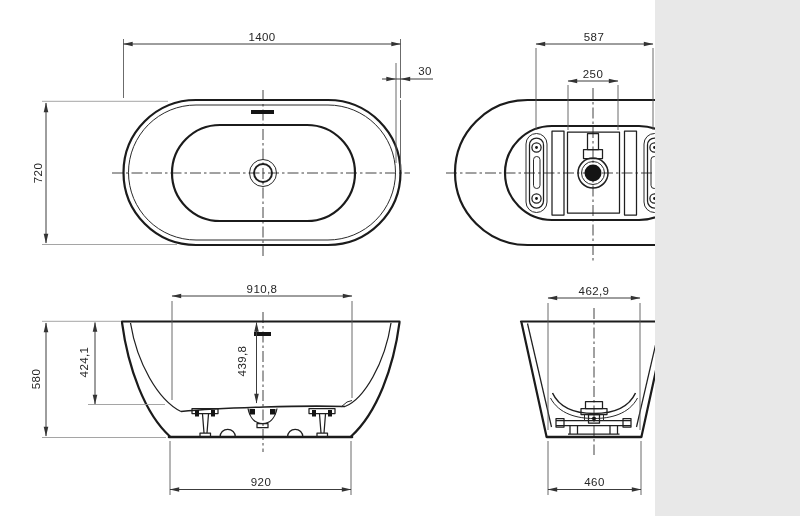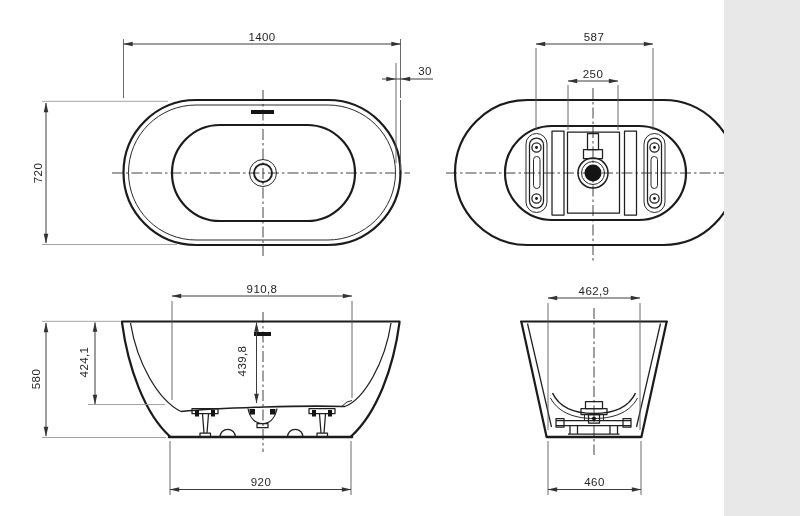--- a/index.html
+++ b/index.html
@@ -1,16 +1,16 @@
 <!DOCTYPE html>
 <html><head>
 <meta charset="utf-8">
 <style>
   html,body{margin:0;padding:0;background:#e8e8e8;}
-  .sheet{position:relative;width:724px;height:516px;background:#ffffff;overflow:hidden;}
+  .sheet{position:relative;width:655px;height:516px;background:#ffffff;overflow:hidden;}
   svg{display:block;}
   .ol2{fill:none;stroke:#1b1b1b;stroke-width:2.2;stroke-linejoin:round;stroke-linecap:round;}
   .ol3{fill:none;stroke:#1b1b1b;stroke-width:2.6;stroke-linecap:round;}
   .ol1{fill:none;stroke:#1f1f1f;stroke-width:1.25;stroke-linejoin:round;}
   .olt{fill:none;stroke:#2a2a2a;stroke-width:1;}
   .dim{fill:none;stroke:#3c3c3c;stroke-width:1;}
   .ext{fill:none;stroke:#5a5a5a;stroke-width:0.9;}
   .extl{fill:none;stroke:#9b9b9b;stroke-width:0.9;}
   .cl{fill:none;stroke:#2e2e2e;stroke-width:0.9;stroke-dasharray:11 3 2.5 3;}
   .fillk{fill:#141414;stroke:none;}

